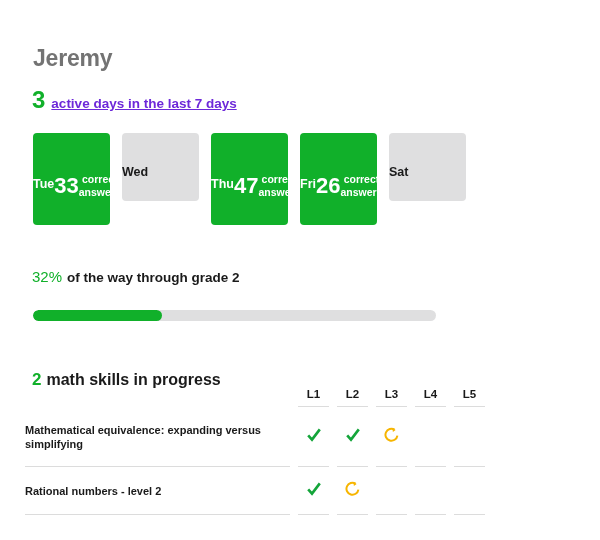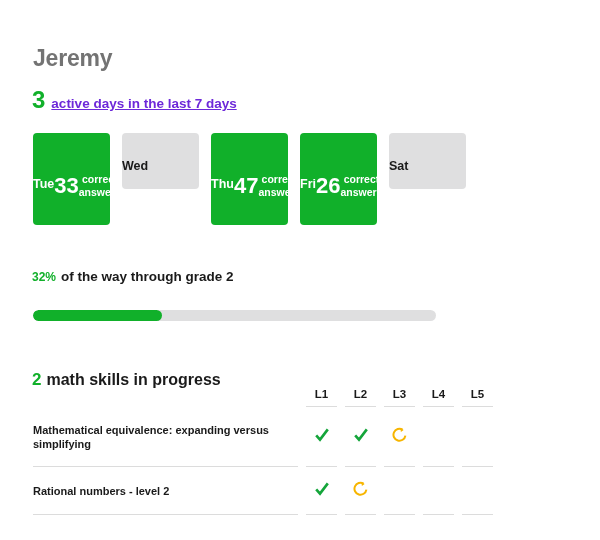--- a/index.html
+++ b/index.html
@@ -79,21 +79,21 @@
     align-items: center;
     padding-top: 11px;
   }
   .day-tile.active {
     background: #11b02a;
     height: 92px;
     color: #ffffff;
   }
   .day-tile.inactive {
     background: #dfdfe0;
-    height: 56px;
+    height: 68px;
     color: #1a1a1a;
   }
   .day-label {
     font-size: 12.5px;
     font-weight: bold;
     line-height: 15px;
   }
   .day-count {
     font-size: 22px;
     font-weight: bold;
@@ -111,22 +111,22 @@
   
   .grade-line {
     position: absolute;
     left: 32px;
     top: 268px;
     display: flex;
     align-items: baseline;
     white-space: nowrap;
   }
   .grade-pct {
-    font-size: 12px;
-    font-weight: bold;
+    font-size: 15px;
+    font-weight: normal;
     color: #11b02a;
     line-height: 18px;
   }
   .grade-text {
     font-size: 13.5px;
     font-weight: bold;
     color: #1a1a1a;
     margin-left: 5px;
     line-height: 18px;
   }
@@ -164,21 +164,21 @@
   .skills-text {
     font-size: 16px;
     font-weight: bold;
     color: #1a1a1a;
     margin-left: 5px;
     line-height: 20px;
   }
 
   .skills-table {
     position: absolute;
-    left: 33px;
+    left: 25px;
     top: 388px;
     width: 420px;
     border-collapse: collapse;
     table-layout: fixed;
   }
   .skills-table col.skill-col { width: 265px; }
   .skills-table col.lvl-col { width: 31px; }
 
   .skills-table th.level-head {
     font-size: 11.5px;

